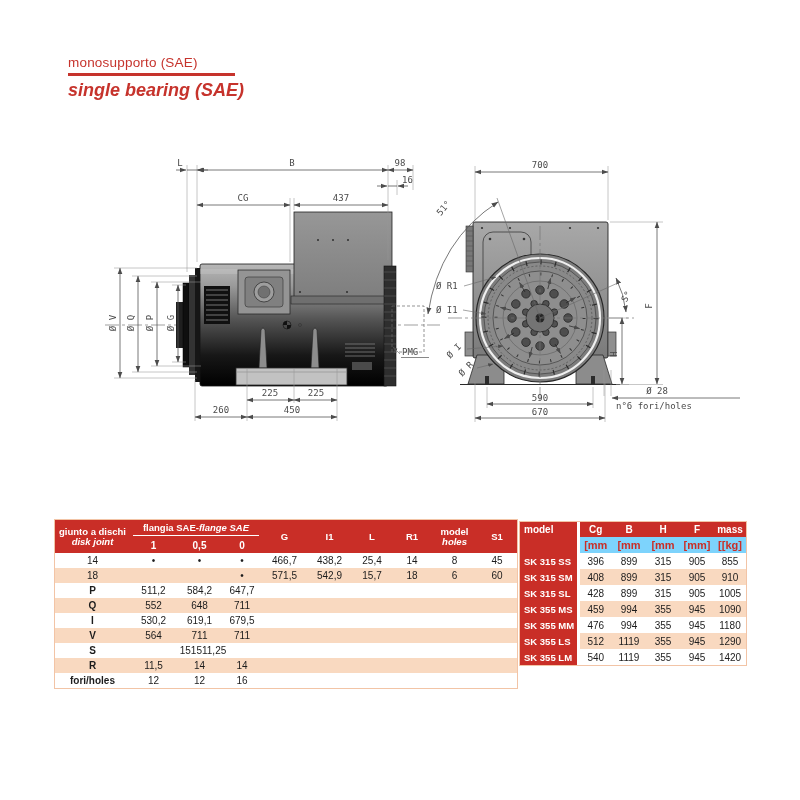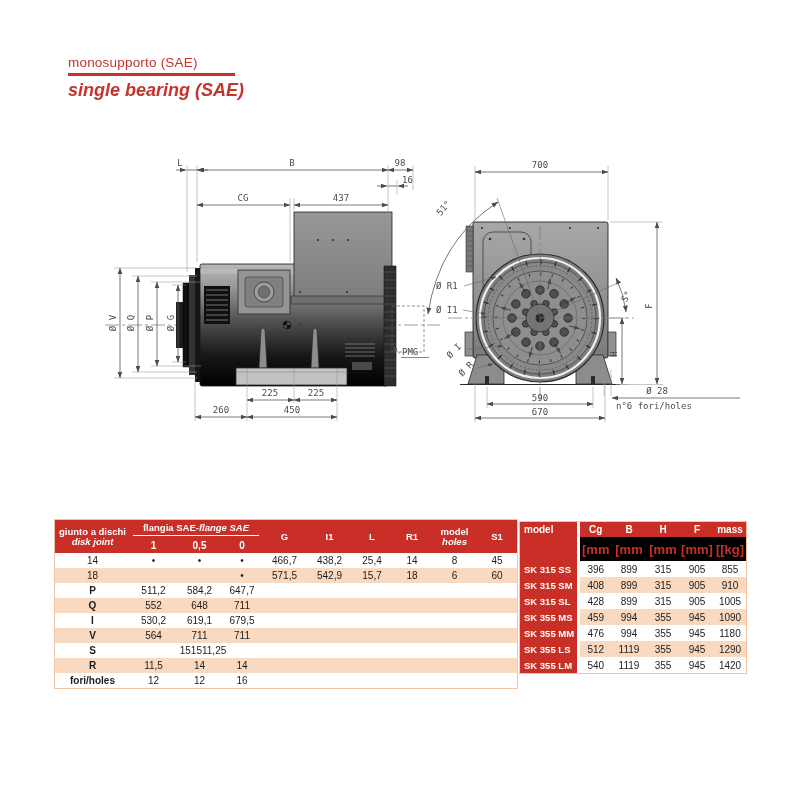--- a/index.html
+++ b/index.html
@@ -19,21 +19,21 @@
 .flange thead tr.sub th{height:15px;font-size:10px}
 .flange .two{line-height:10px}
 .it{font-style:italic}
 .flgu{display:inline-block;border-bottom:1.5px solid #fff;padding:0 10px 2px}
 .flange tbody td{height:15px}
 .flange tbody tr:nth-child(even){background:#f9d9c0}
 .lblb{font-weight:bold}
 .spanleft{text-align:right;padding-left:14px !important}
 .model{width:226px;font-size:10px;color:#1c1c1c;box-shadow:0 0 0 1px #f2c4a6}
 .model thead th{background:#c92e27;color:#fff;font-weight:bold;font-size:10px;height:15px}
-.model .units td{background:#000000;color:#c92e27;font-weight:bold;font-size:13px;height:24px}
+.model .units td{background:#7dd3fc;color:#c92e27;font-weight:bold;font-size:11px;height:16px}
 .mcol{background:#c92e27;color:#fff;font-weight:bold;font-size:9.5px;text-align:left !important;padding-left:4px !important;border-right:3px solid #fff}
 .model tbody td{height:16px}
 .model tbody tr:nth-child(even) td{background:#f9d9c0}
 .model tr.last td{font-weight:bold;border-top:1px solid #444;border-bottom:1px solid #444}
 .model tr.last td:last-child{border-right:1px solid #444}
 
 .dim{stroke:#555;stroke-width:.8;fill:none}
 .thin{stroke:#666;stroke-width:.6;fill:none}
 .ext{stroke:#999;stroke-width:.55;fill:none}
 .cl{stroke:#777;stroke-width:.7;fill:none;stroke-dasharray:14,3,3,3}

